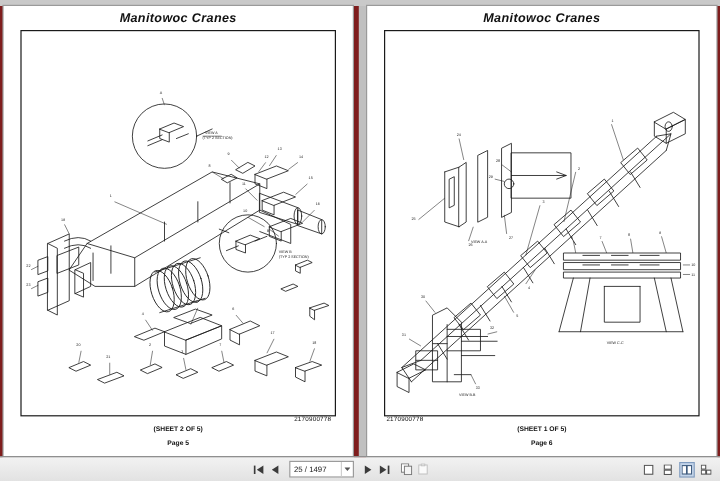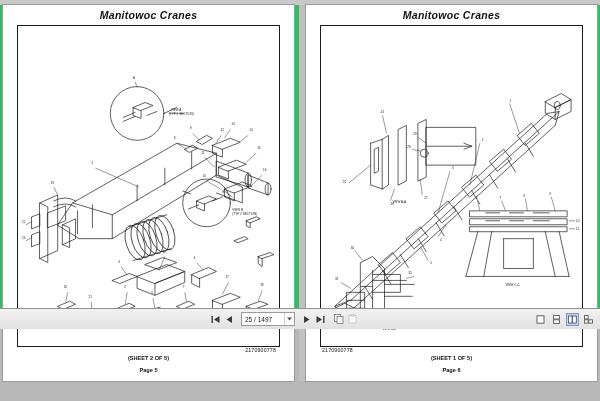--- a/index.html
+++ b/index.html
@@ -2,21 +2,21 @@
 <html><head>
 <meta charset="utf-8">
 <style>
   html,body{margin:0;padding:0;}
   body{
     width:600px;height:401px;overflow:hidden;
     background:#b8b8b8;
     font-family:"Liberation Sans",sans-serif;
     position:relative;
   }
-  #viewer{position:absolute;left:0;top:0;width:600px;height:329px;background:#22c55e;}
+  #viewer{position:absolute;left:0;top:0;width:600px;height:401px;background:#7f1d1d;}
 
   
   .top-strip{position:absolute;left:0;top:0;width:600px;height:5px;background:#c9c9c9;}
 
   
   .pages{position:absolute;left:0;top:5px;width:600px;height:376px;}
 
   .page{
     position:absolute;top:0;width:291px;height:376px;
     background:#ffffff;

